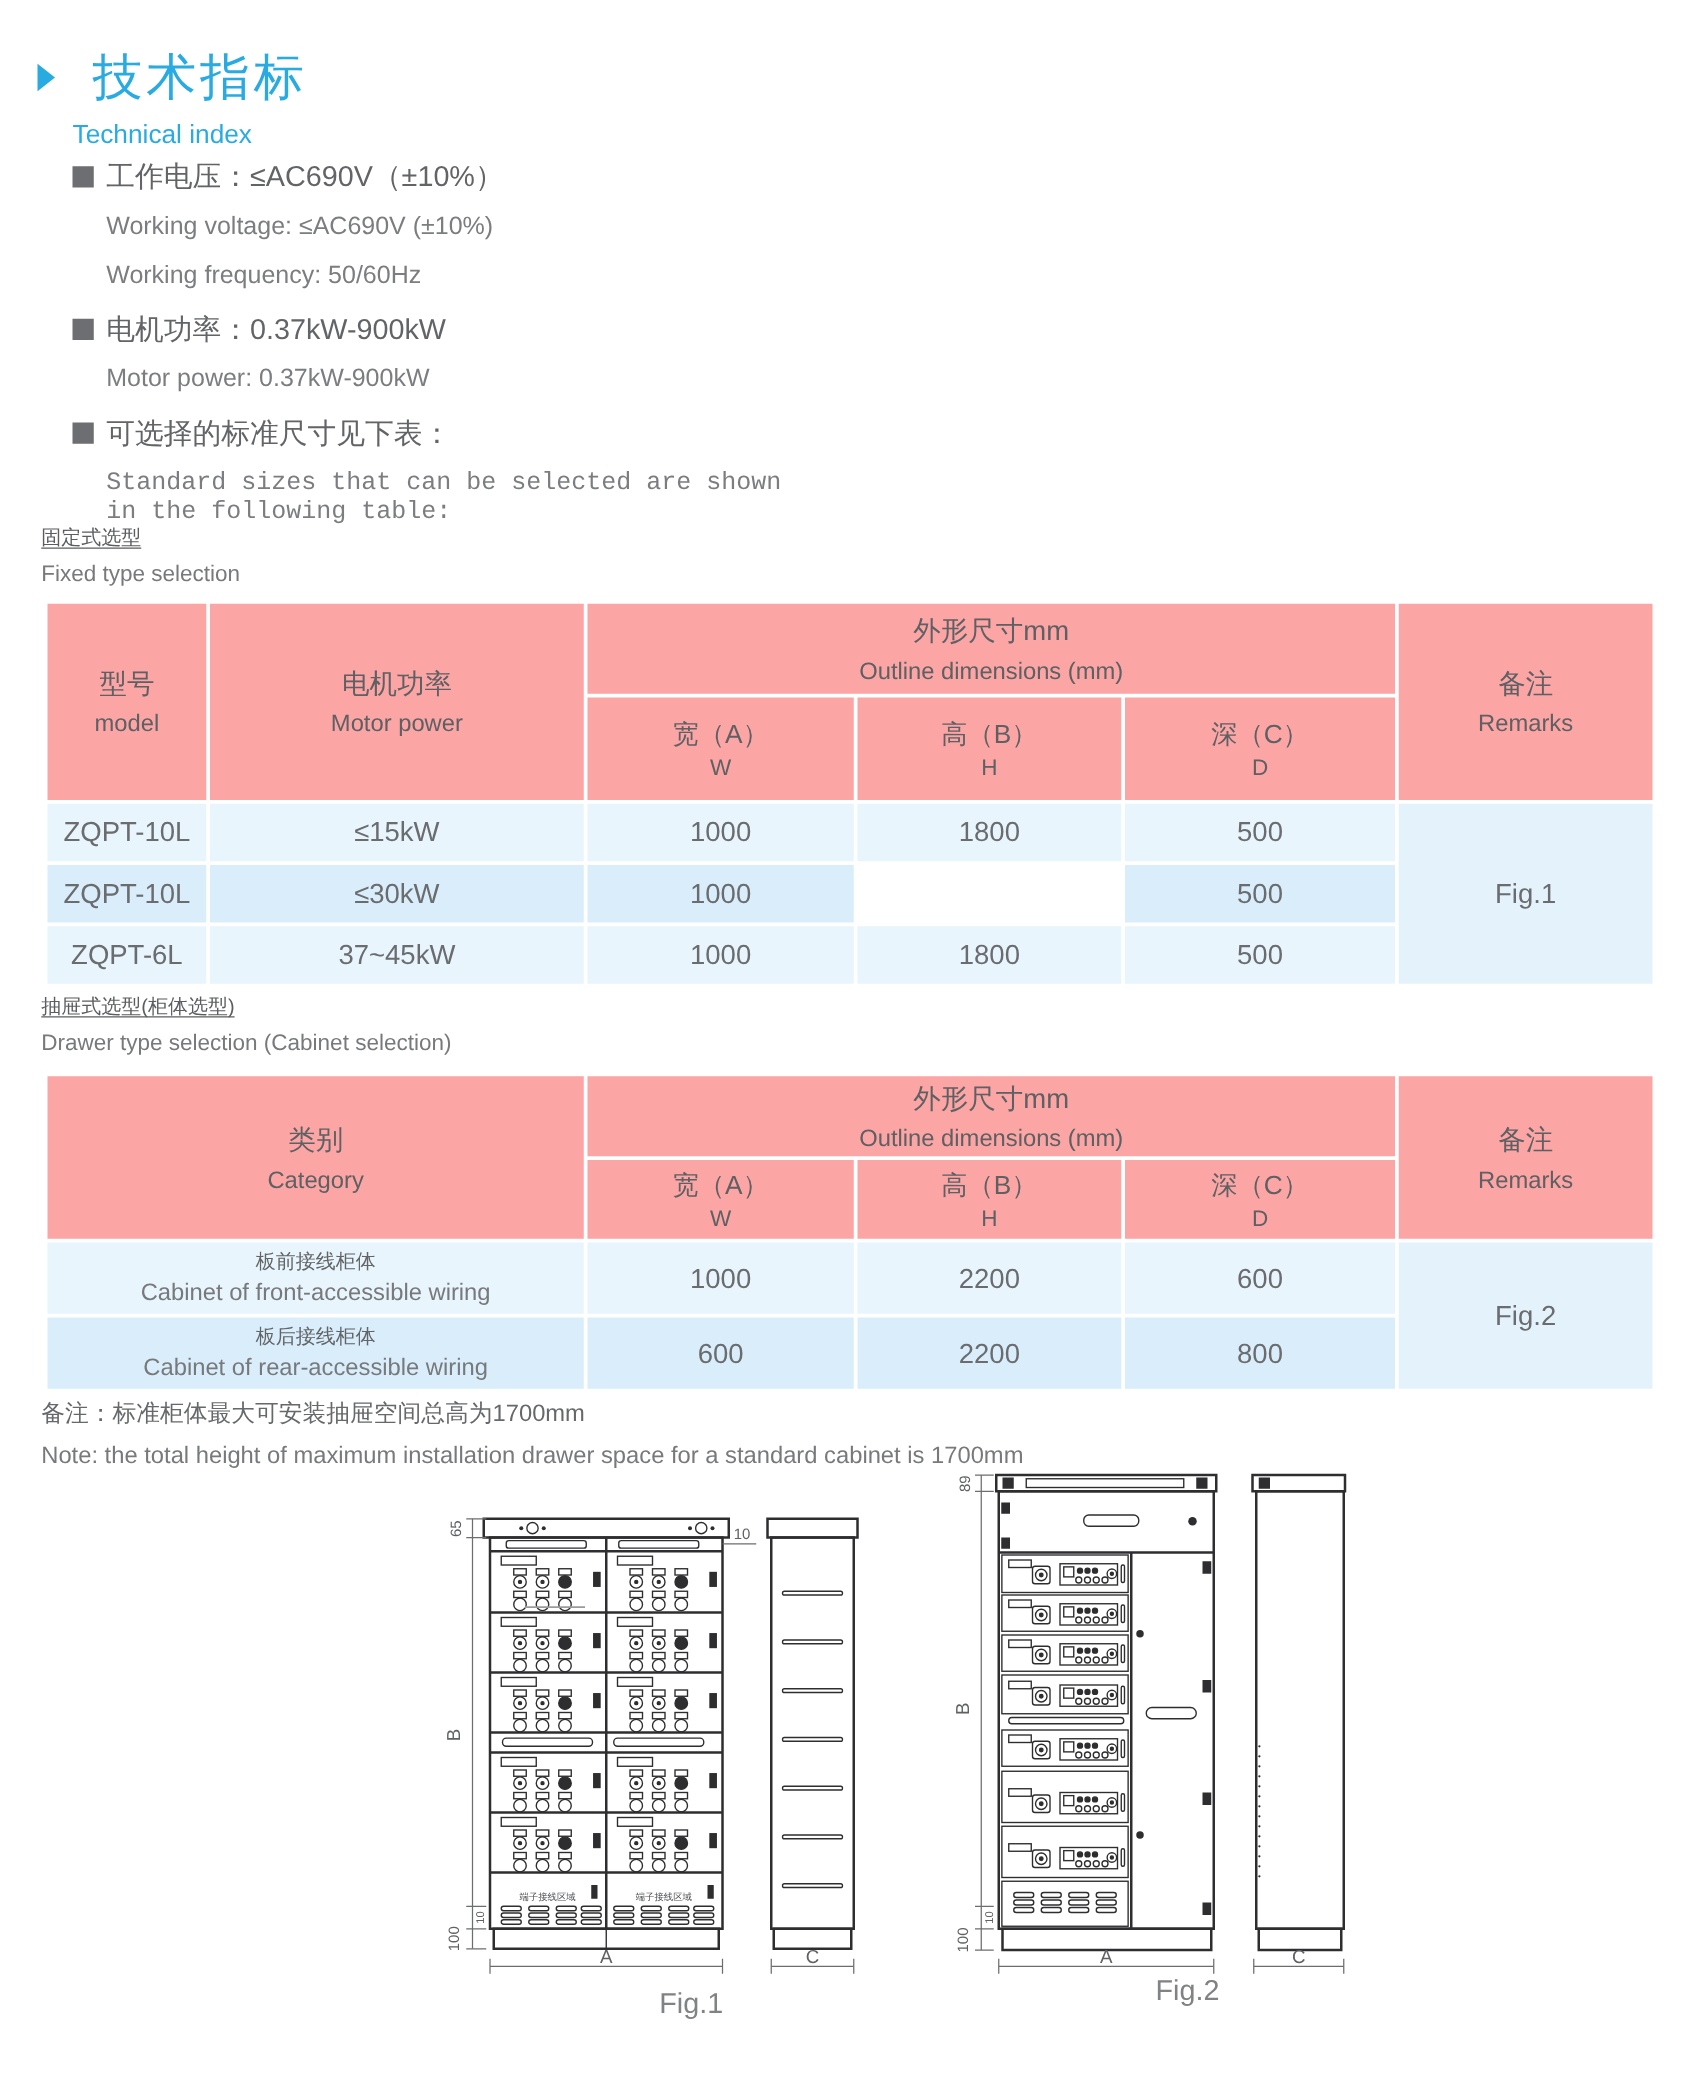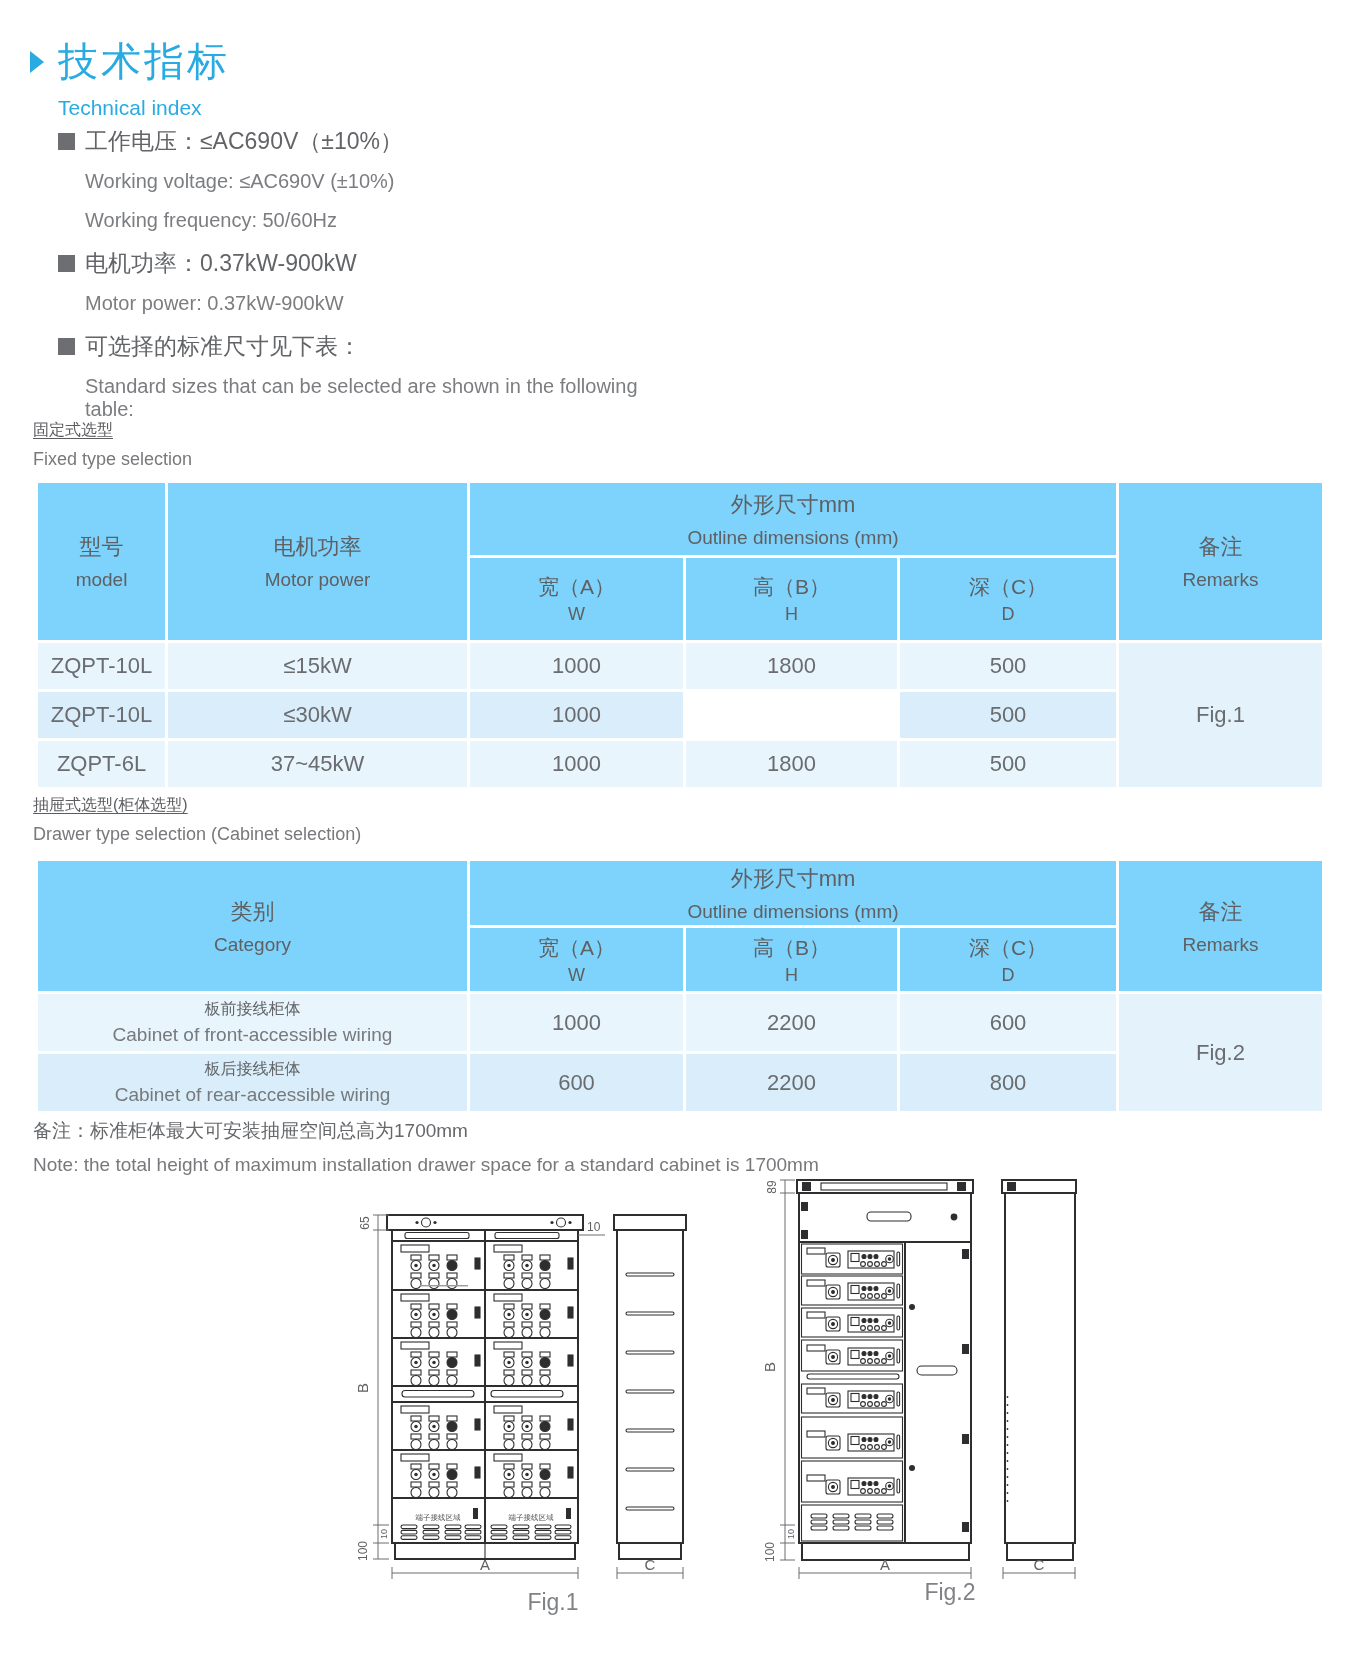--- a/index.html
+++ b/index.html
@@ -1,48 +1,48 @@
 <!DOCTYPE html>
 <html><head>
 <meta charset="utf-8">
 <style>
   html,body{margin:0;padding:0;background:#fff;}
   .page{position:relative;width:1357px;height:1660px;background:#fff;overflow:hidden;
         font-family:"Liberation Sans","DejaVu Sans",sans-serif;color:#6a6c6f;}
 
   
   .title-block{position:absolute;left:30px;top:34px;}
-  .title-main{display:flex;align-items:center;gap:14px;}
+  .title-main{display:flex;align-items:center;gap:30px;}
   .tri{width:0;height:0;border-left:14px solid #29abe2;border-top:11px solid transparent;border-bottom:11px solid transparent;}
   .title-zh{font-size:40px;color:#29abe2;letter-spacing:3px;}
   .title-en{margin:7px 0 0 28px;font-size:21px;color:#29abe2;}
 
   
   .specs{position:absolute;top:126px;}
   #specs-left{left:58px;width:600px;}
   #specs-right{left:703px;width:620px;}
   .spec{margin-bottom:16px;}
-  .spec.gap-top{margin-top:12px;}
+  .spec.gap-top{margin-top:12px;font-family:Liberation Mono, monospace;}
   .spec-zh{display:flex;align-items:center;gap:10px;font-size:23px;color:#626467;}
   .sq{flex:0 0 auto;width:17px;height:17px;background:#6d6e71;}
   .spec-en{margin:13px 0 0 27px;font-size:20px;color:#7b7d80;}
 
   
   .sec{position:absolute;left:33px;}
   .sec-zh{font-size:16px;color:#5b5d60;text-decoration:underline;text-underline-offset:3px;}
   .sec-en{font-size:18px;color:#77797c;margin-top:8px;}
   #sec1{top:420px;}
   #sec2{top:795px;}
 
   
   .tbl{position:absolute;left:38px;width:1284px;display:grid;gap:3px;background:#fff;}
   #table1{top:483px;grid-template-columns:127px 299px 213px 211px 216px 1fr;grid-template-rows:72px 82px 46px 46px 46px;}
   #table2{top:861px;grid-template-columns:429px 213px 211px 216px 1fr;grid-template-rows:64px 63px 57px 57px;}
   .cell{display:flex;flex-direction:column;align-items:center;justify-content:center;text-align:center;}
-  .hd{background:#7dd3fc;color:#5e6063;}
+  .hd{background:#fca5a5;color:#5e6063;}
   .hd .zh{font-size:22px;}
   .hd .en{font-size:19px;margin-top:7px;}
   .sub .zh{font-size:21px;}
   .sub .en{font-size:18px;margin-top:3px;}
   .rl{background:#e8f5fc;}
   .rd{background:#d9eefa;}
   .rm{background:#e4f3fb;}
   .val{font-size:22px;color:#6a6c6f;}
   .cat .zh{font-size:16px;color:#626467;}
   .cat .en{font-size:19px;color:#77797c;margin-top:4px;}

